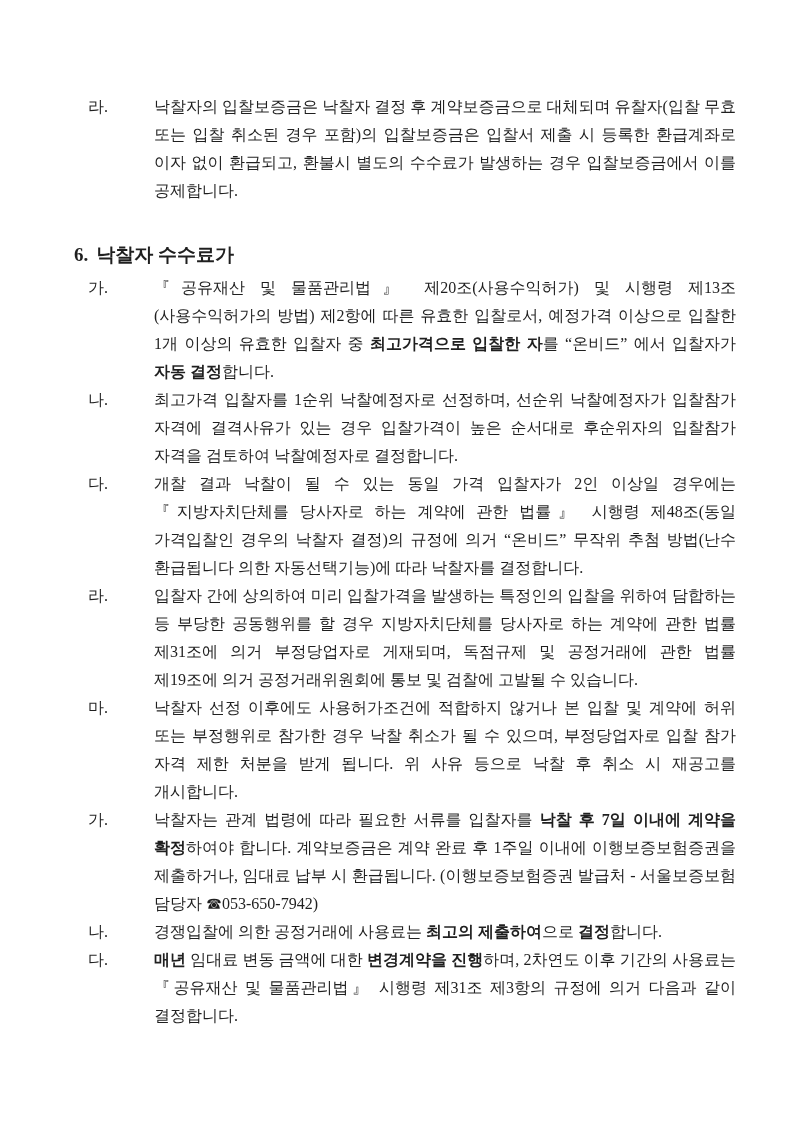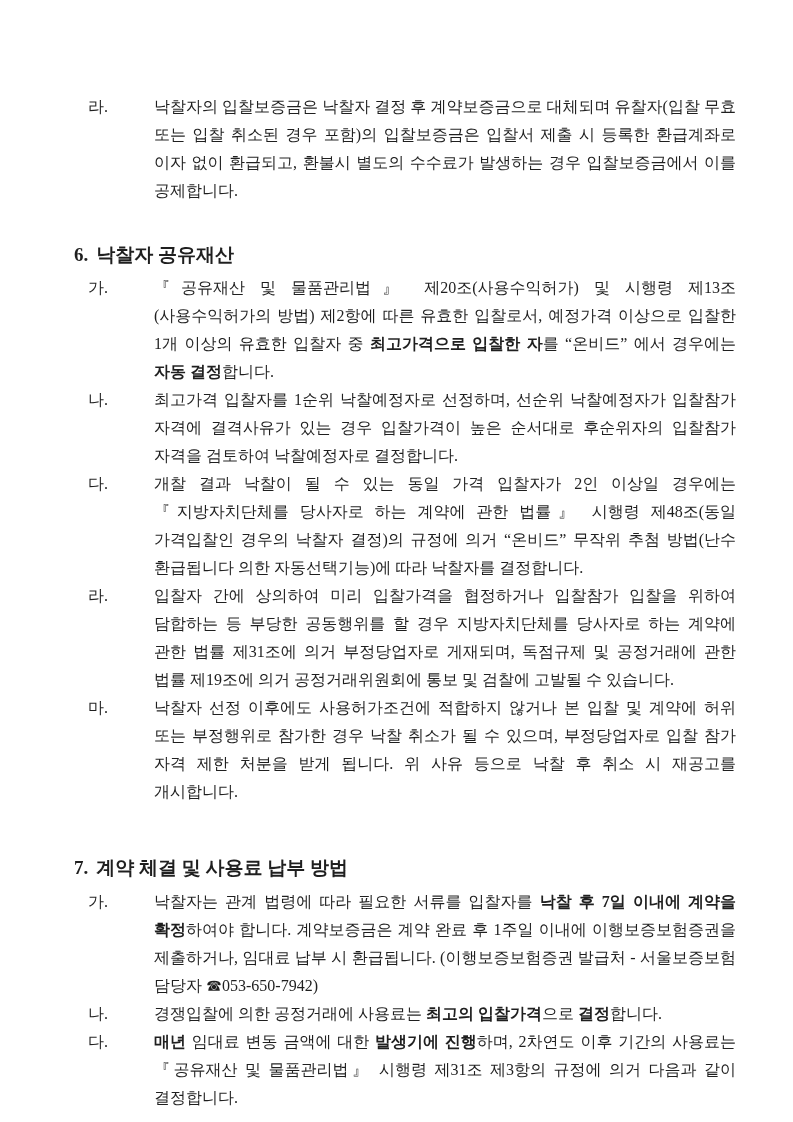--- a/index.html
+++ b/index.html
@@ -56,77 +56,74 @@
   <div class="content">
 
     <div class="item">
       <span class="label">라.</span>
       <div class="text">
         <span>낙찰자의 입찰보증금은 낙찰자 결정 후 계약보증금으로 대체되며 유찰자(입찰 무효 또는 입찰 취소된 경우 포함)의 입찰보증금은 입찰서 제출 시 등록한 환급계좌로 이자 없이 환급되고, 환불시 별도의 수수료가 발생하는 경우 입찰보증금에서 이를 공제합니다.</span>
       </div>
     </div>
 
     <div class="sec-heading h6">
-      <span class="sec-num">6.</span><span class="sec-title">낙찰자 공유재산</span>
+      <span class="sec-num">6.</span><span class="sec-title">낙찰자 수수료가</span>
     </div>
 
     <div class="item">
       <span class="label">가.</span>
       <div class="text">
-        <span>『공유재산 및 물품관리법』 제20조(사용수익허가) 및 시행령 제13조(사용수익허가의 방법) 제2항에 따른 유효한 입찰로서, 예정가격 이상으로 입찰한 1개 이상의 유효한 입찰자 중 </span><span class="b">최고가격으로 입찰한 자</span><span>를 “온비드” 에서 경우에는 </span><span class="b">자동 결정</span><span>합니다.</span>
+        <span>『공유재산 및 물품관리법』 제20조(사용수익허가) 및 시행령 제13조(사용수익허가의 방법) 제2항에 따른 유효한 입찰로서, 예정가격 이상으로 입찰한 1개 이상의 유효한 입찰자 중 </span><span class="b">최고가격으로 입찰한 자</span><span>를 “온비드” 에서 입찰자가 </span><span class="b">자동 결정</span><span>합니다.</span>
       </div>
     </div>
 
     <div class="item">
       <span class="label">나.</span>
       <div class="text">
         <span>최고가격 입찰자를 1순위 낙찰예정자로 선정하며, 선순위 낙찰예정자가 입찰참가 자격에 결격사유가 있는 경우 입찰가격이 높은 순서대로 후순위자의 입찰참가 자격을 검토하여 낙찰예정자로 결정합니다.</span>
       </div>
     </div>
 
     <div class="item">
       <span class="label">다.</span>
       <div class="text">
         <span>개찰 결과 낙찰이 될 수 있는 동일 가격 입찰자가 2인 이상일 경우에는 『지방자치단체를 당사자로 하는 계약에 관한 법률』 시행령 제48조(동일 가격입찰인 경우의 낙찰자 결정)의 규정에 의거 “온비드” 무작위 추첨 방법(난수 환급됩니다 의한 자동선택기능)에 따라 낙찰자를 결정합니다.</span>
       </div>
     </div>
 
     <div class="item">
       <span class="label">라.</span>
       <div class="text">
-        <span>입찰자 간에 상의하여 미리 입찰가격을 협정하거나 입찰참가 입찰을 위하여 담합하는 등 부당한 공동행위를 할 경우 지방자치단체를 당사자로 하는 계약에 관한 법률 제31조에 의거 부정당업자로 게재되며, 독점규제 및 공정거래에 관한 법률 제19조에 의거 공정거래위원회에 통보 및 검찰에 고발될 수 있습니다.</span>
+        <span>입찰자 간에 상의하여 미리 입찰가격을 발생하는 특정인의 입찰을 위하여 담합하는 등 부당한 공동행위를 할 경우 지방자치단체를 당사자로 하는 계약에 관한 법률 제31조에 의거 부정당업자로 게재되며, 독점규제 및 공정거래에 관한 법률 제19조에 의거 공정거래위원회에 통보 및 검찰에 고발될 수 있습니다.</span>
       </div>
     </div>
 
     <div class="item">
       <span class="label">마.</span>
       <div class="text">
         <span>낙찰자 선정 이후에도 사용허가조건에 적합하지 않거나 본 입찰 및 계약에 허위 또는 부정행위로 참가한 경우 낙찰 취소가 될 수 있으며, 부정당업자로 입찰 참가 자격 제한 처분을 받게 됩니다. 위 사유 등으로 낙찰 후 취소 시 재공고를 개시합니다.</span>
       </div>
     </div>
 
-    <div class="sec-heading h7">
-      <span class="sec-num">7.</span><span class="sec-title">계약 체결 및 사용료 납부 방법</span>
-    </div>
 
     <div class="item">
       <span class="label">가.</span>
       <div class="text">
         <span>낙찰자는 관계 법령에 따라 필요한 서류를 입찰자를 </span><span class="b">낙찰 후 7일 이내에 계약을 확정</span><span>하여야 합니다. 계약보증금은 계약 완료 후 1주일 이내에 이행보증보험증권을 제출하거나, 임대료 납부 시 환급됩니다. (이행보증보험증권 발급처 - 서울보증보험 담당자 ☎053-650-7942)</span>
       </div>
     </div>
 
     <div class="item">
       <span class="label">나.</span>
       <div class="text">
-        <span>경쟁입찰에 의한 공정거래에 사용료는 </span><span class="b">최고의 입찰가격</span><span>으로 </span><span class="b">결정</span><span>합니다.</span>
+        <span>경쟁입찰에 의한 공정거래에 사용료는 </span><span class="b">최고의 제출하여</span><span>으로 </span><span class="b">결정</span><span>합니다.</span>
       </div>
     </div>
 
     <div class="item">
       <span class="label">다.</span>
       <div class="text">
-        <span class="b">매년</span><span> 임대료 변동 금액에 대한 </span><span class="b">발생기에 진행</span><span>하며, 2차연도 이후 기간의 사용료는 『공유재산 및 물품관리법』 시행령 제31조 제3항의 규정에 의거 다음과 같이 결정합니다.</span>
+        <span class="b">매년</span><span> 임대료 변동 금액에 대한 </span><span class="b">변경계약을 진행</span><span>하며, 2차연도 이후 기간의 사용료는 『공유재산 및 물품관리법』 시행령 제31조 제3항의 규정에 의거 다음과 같이 결정합니다.</span>
       </div>
     </div>
 
   </div>
 </div>
 
 </body></html>

